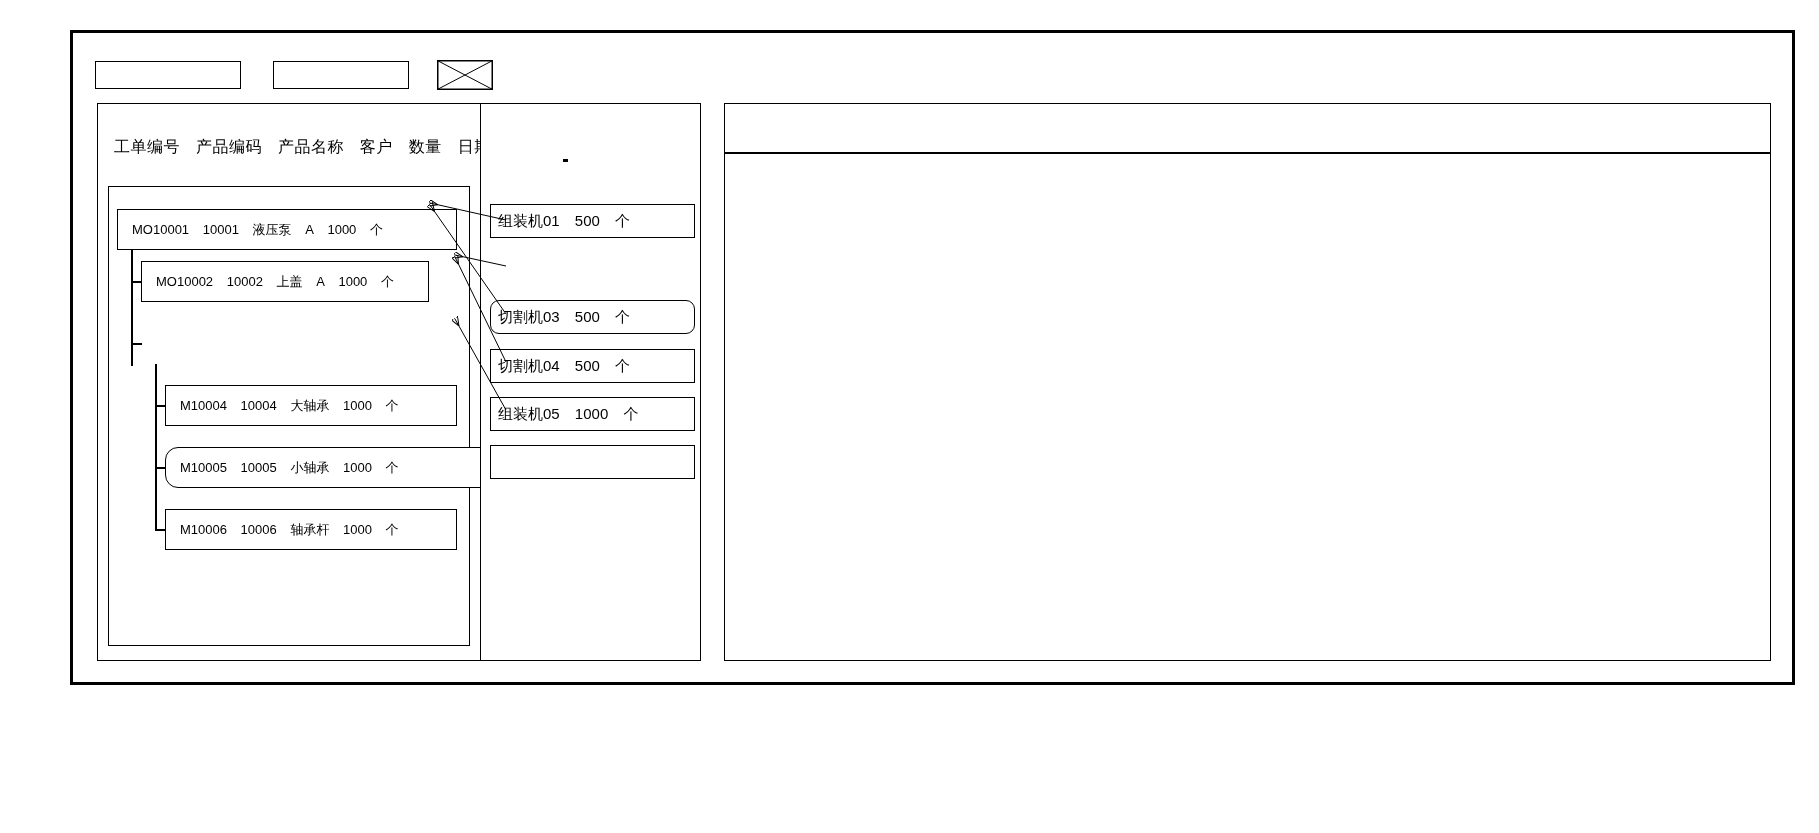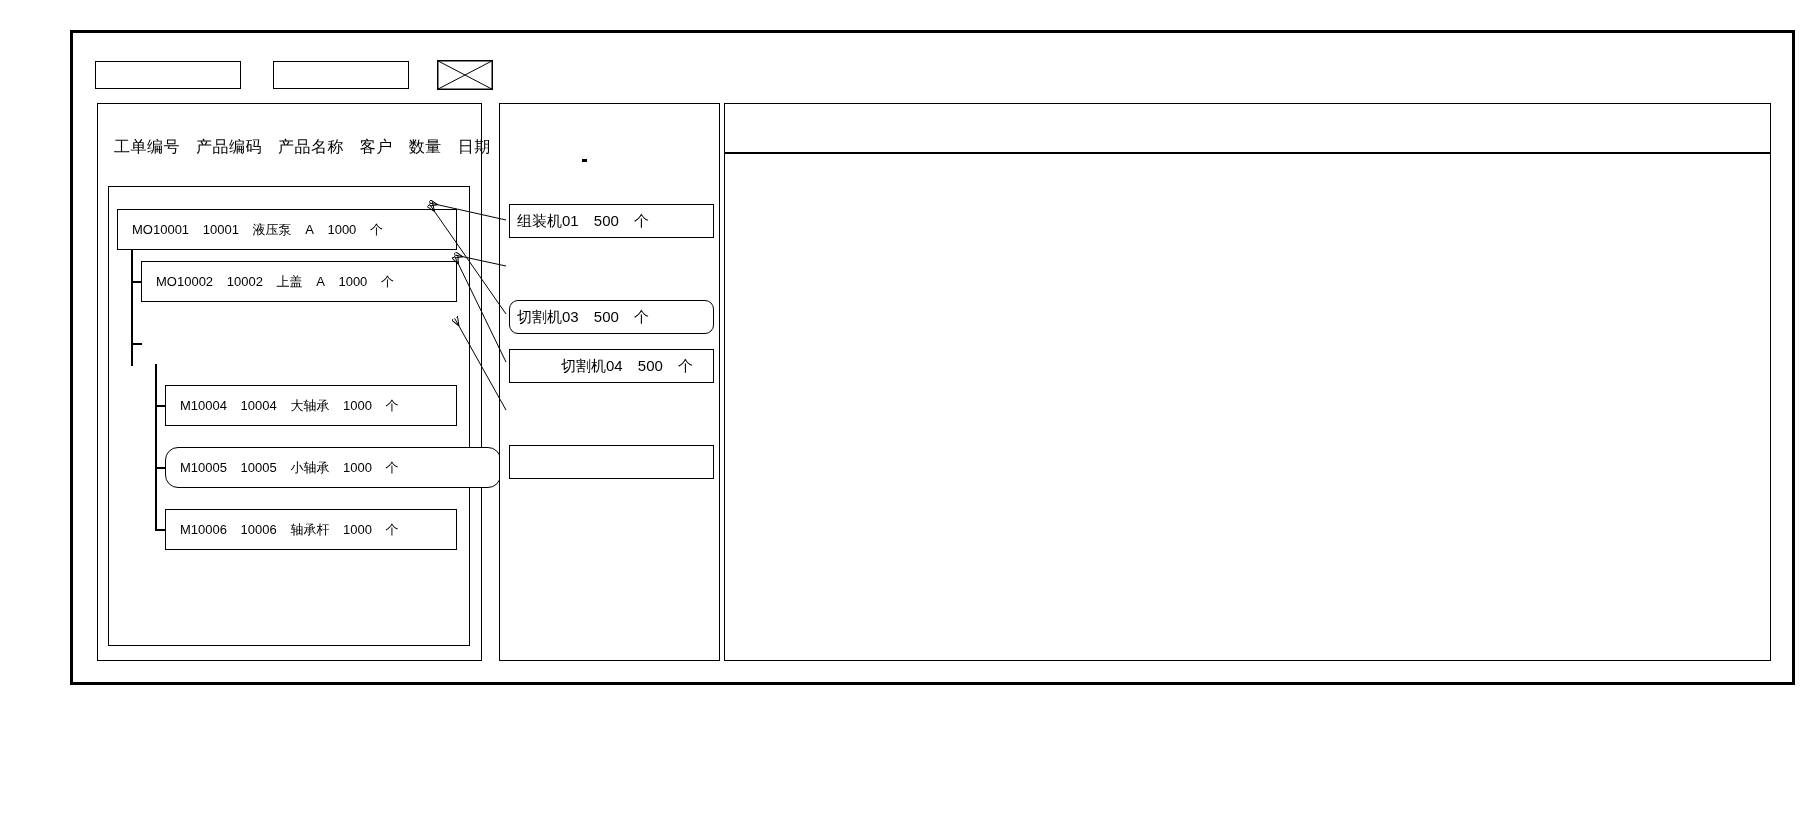--- a/index.html
+++ b/index.html
@@ -55,21 +55,21 @@
   #tb-image-placeholder svg { display: block; }
 
   
   .panel {
     position: absolute;
     box-sizing: border-box;
     border: 1.5px solid #000;
     background: #fff;
   }
   #left-panel  { left: 24px;  top: 70px; width: 385px;  height: 558px; }
-  #mid-panel   { left: 426px; top: 70px; width: 221px;  height: 558px; }
+  #mid-panel   { left: 407px; top: 70px; width: 221px;  height: 558px; }
   #right-panel { left: 651px; top: 70px; width: 1047px; height: 558px; }
 
   
   #left-col-headers {
     position: absolute;
     left: 16px;
     top: 33px;
     white-space: nowrap;
     font-size: 16px;
     letter-spacing: 0.5px;
@@ -97,21 +97,21 @@
     line-height: 39px;
     font-size: 13px;
     white-space: nowrap;
     overflow: hidden;
   }
   .tree-node .cells { padding-left: 14px; }
   .tree-node .cells span { margin-right: 10px; }
 
   
   #node-0 { left: 8px;  top: 22px;  width: 340px; }
-  #node-1 { left: 32px; top: 74px;  width: 316px; }
+  #node-1 { left: 32px; top: 74px;  width: 288px; }
   #node-2 { left: 32px; top: 136px; width: 316px; }
   #node-3 { left: 56px; top: 198px; width: 292px; }
   #node-4 { left: 56px; top: 260px; width: 336px; border-radius: 13px; }
   #node-5 { left: 56px; top: 322px; width: 292px; }
 
   
   .conn {
     position: absolute;
     background: #000;
   }
@@ -138,21 +138,21 @@
     background: #fff;
     font-size: 15px;
     white-space: nowrap;
     overflow: hidden;
   }
   .mach-box .cells { padding-left: 7px; }
   .mach-box .cells span { margin-right: 11px; }
   #mach-0 { top: 100px; }
   #mach-1 { top: 148px; }
   #mach-2 { top: 196px; border-radius: 9px; }
-  #mach-3 { top: 245px; padding-left: 44px; }
+  #mach-3 { top: 245px; }
   #mach-4 { top: 293px; }
   #mach-5 { top: 341px; }
 
   
   #right-divider {
     position: absolute;
     left: 0px;
     top: 48px;
     width: 100%;
     height: 1.5px;
@@ -286,20 +286,27 @@
     </div>
 
     <div class="mach-box" id="mach-3">
       <div class="cells">
         <span>切割机04</span>
         <span>500</span>
         <span>个</span>
       </div>
     </div>
 
+    <div class="mach-box" id="mach-4">
+      <div class="cells">
+        <span>组装机05</span>
+        <span>1000</span>
+        <span>个</span>
+      </div>
+    </div>
 
     <div class="mach-box" id="mach-5">
       <div class="cells">
         <span></span>
         <span></span>
         <span></span>
       </div>
     </div>
 
   </div>

